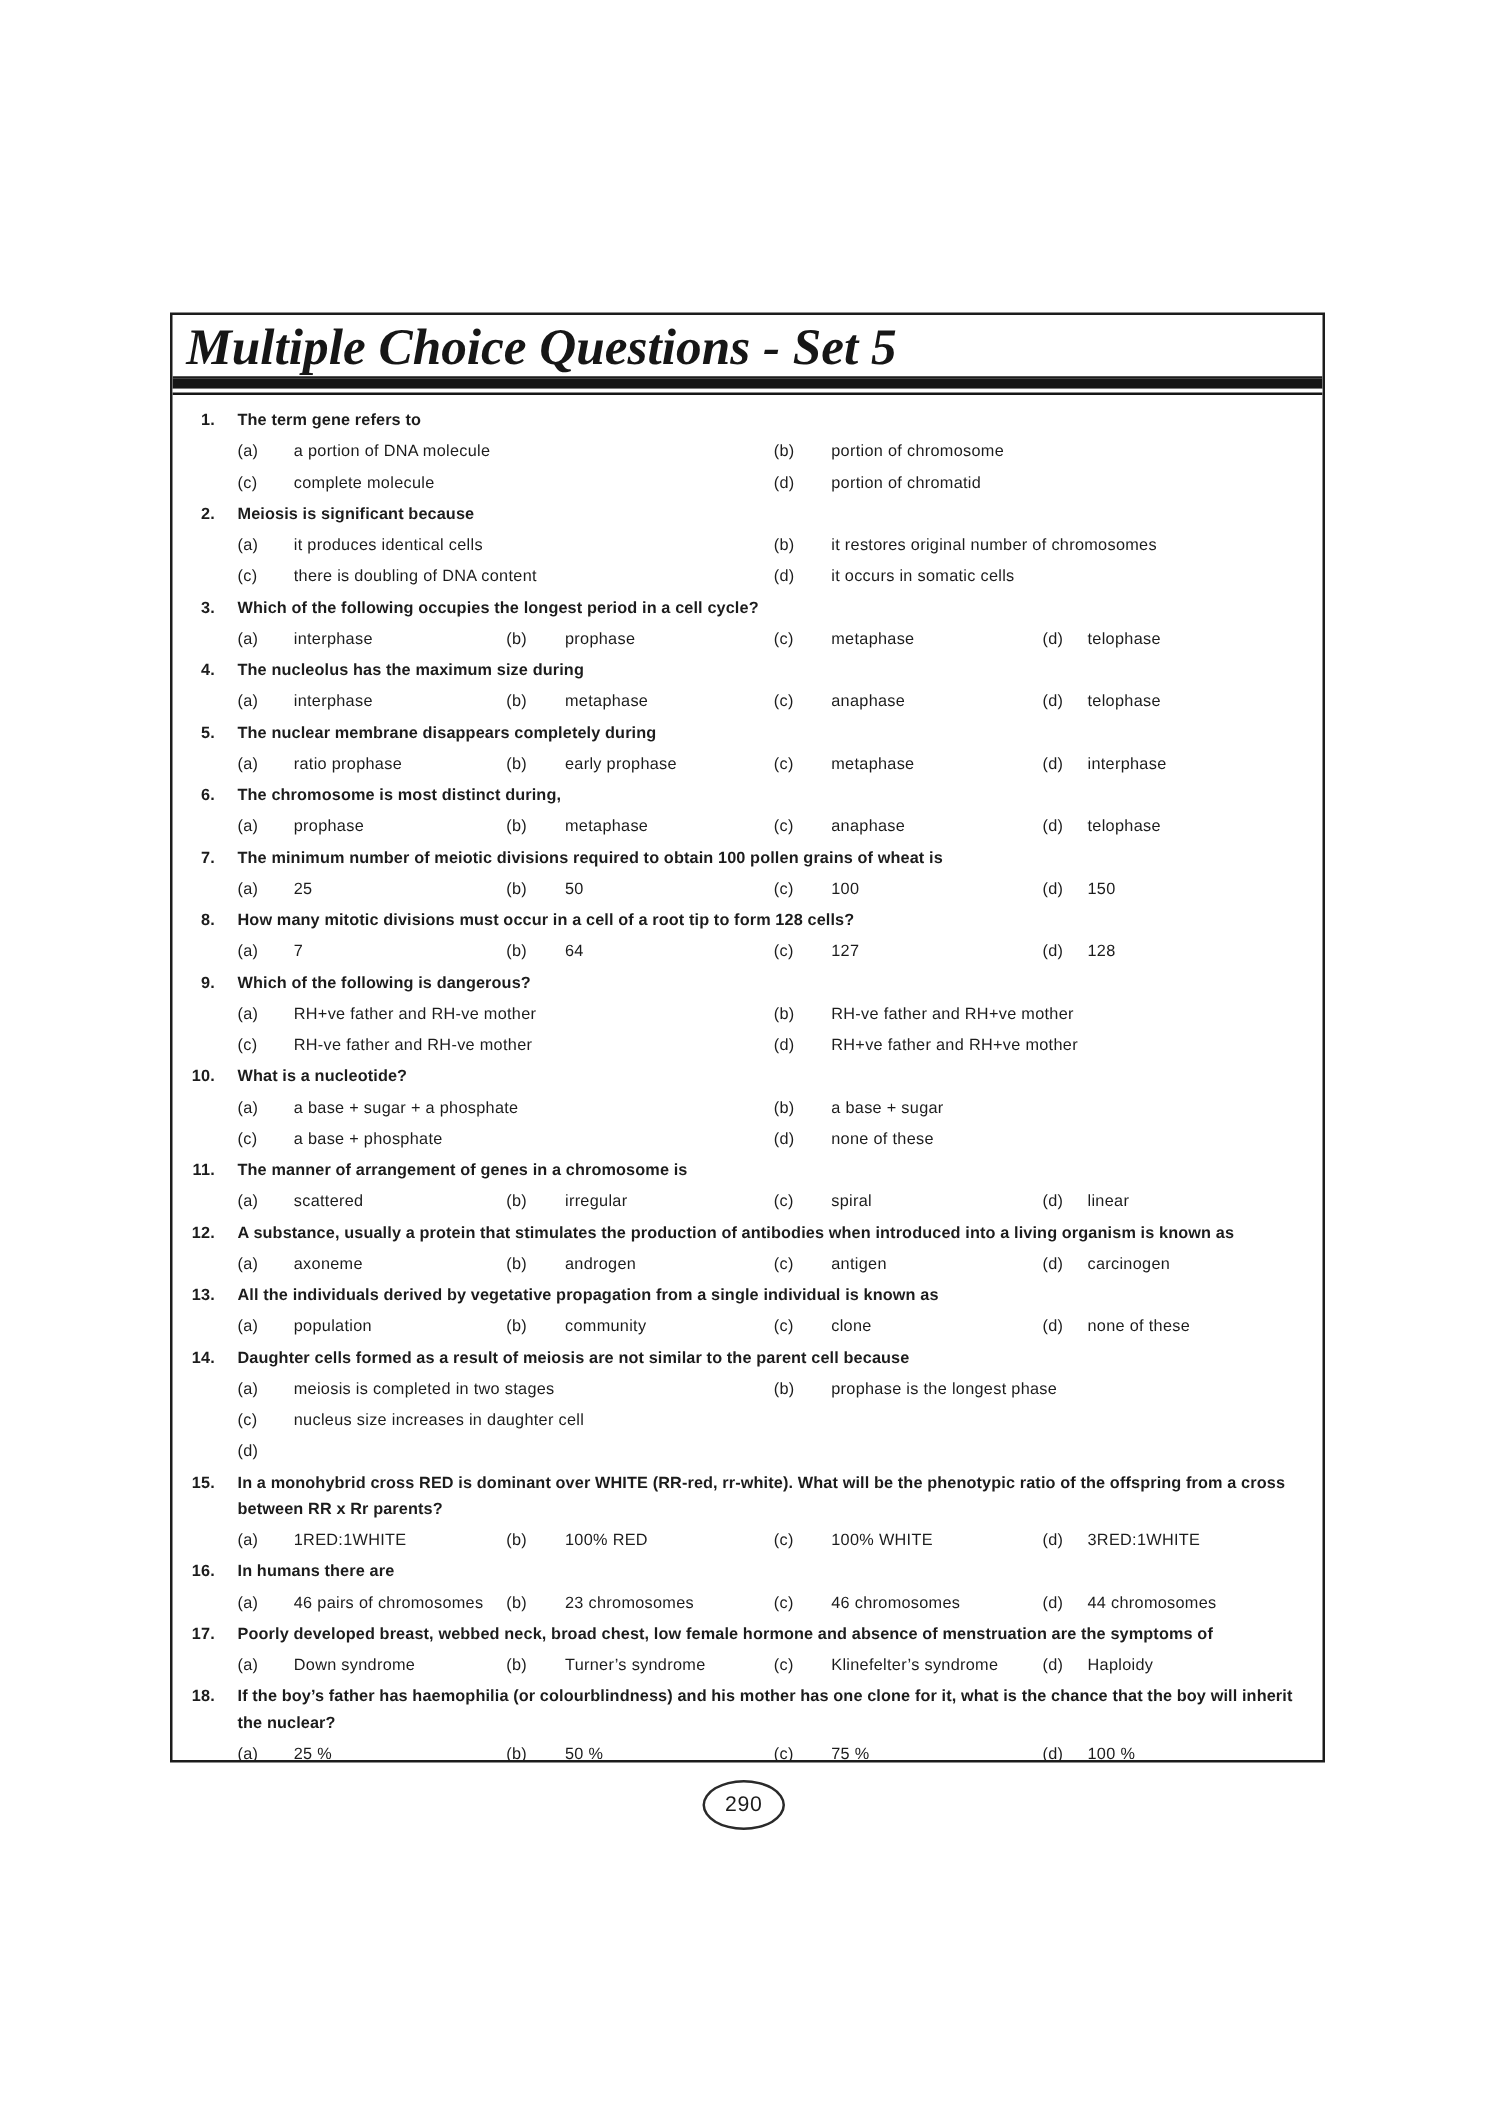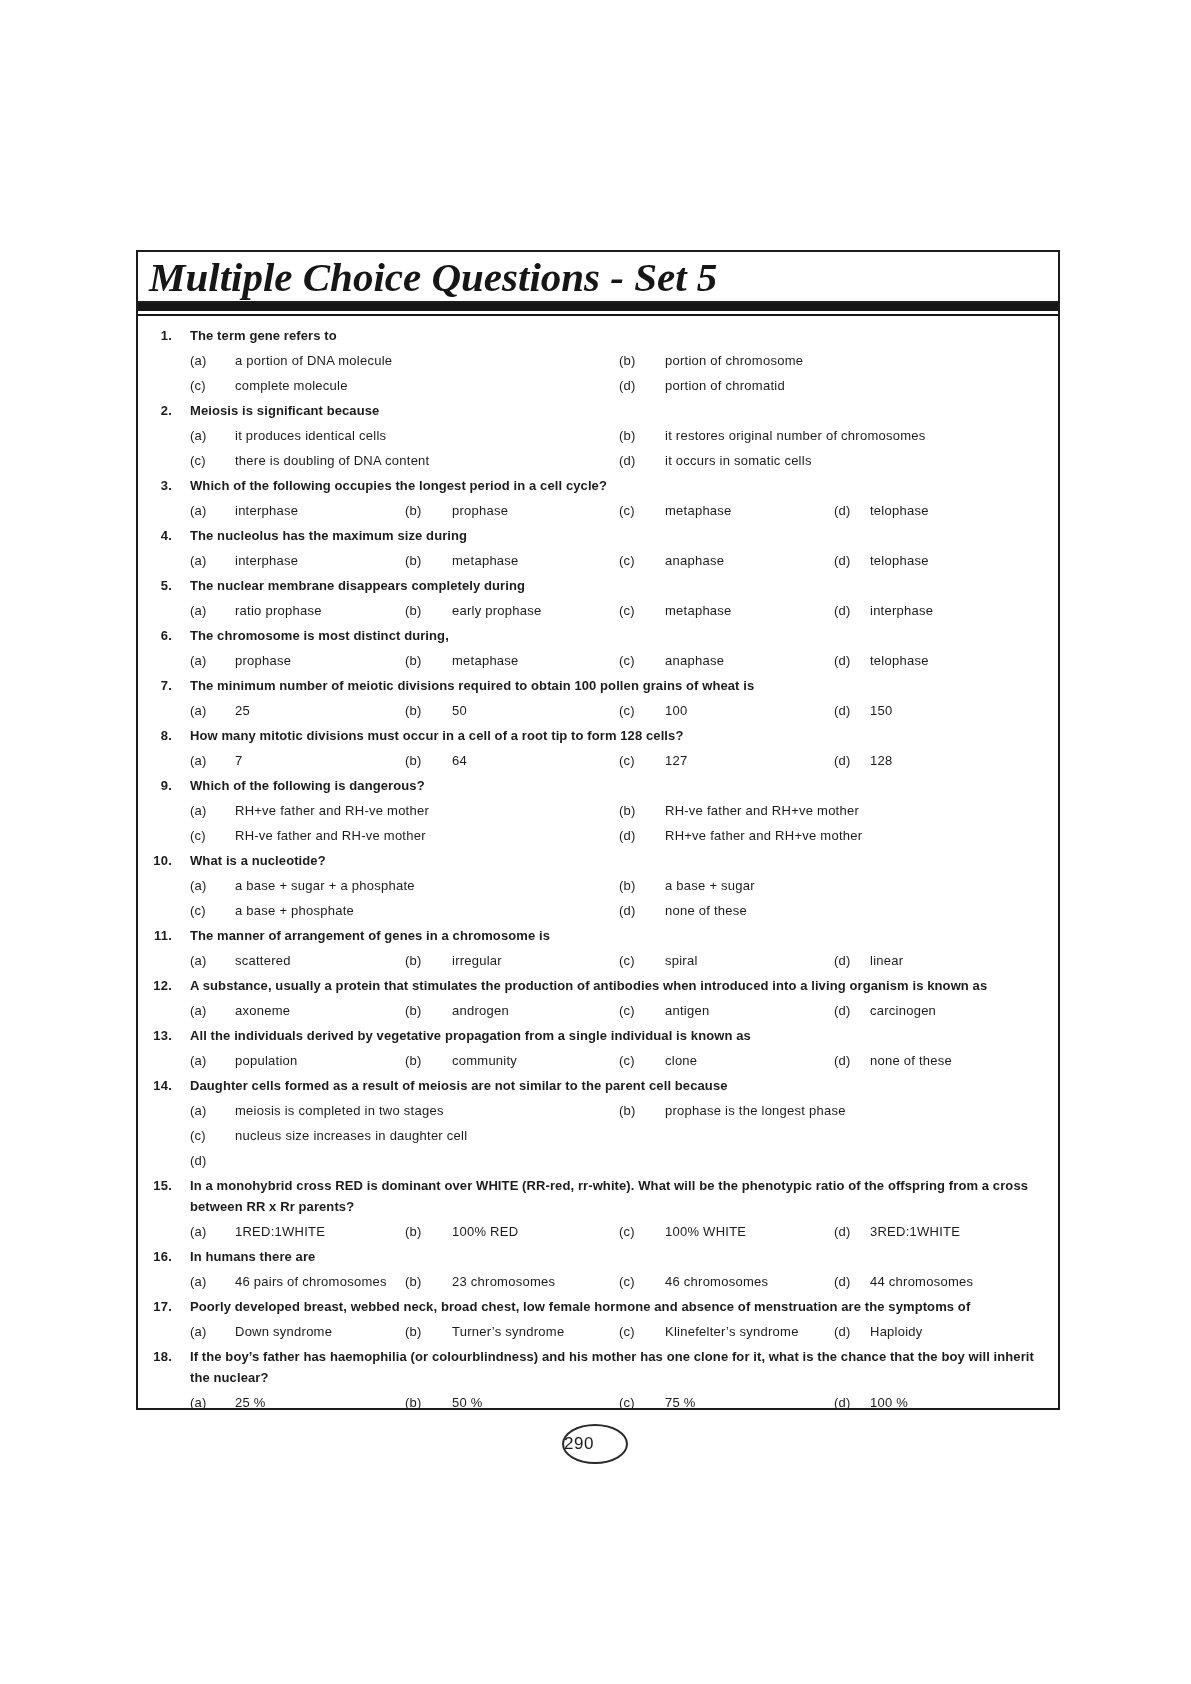--- a/index.html
+++ b/index.html
@@ -36,21 +36,21 @@
     letter-spacing:0.1px;transform-origin:left center;
   }
   .opt-label,.opt-text{position:absolute;white-space:nowrap;letter-spacing:0.25px;}
   .l0{left:52px;}  .t0{left:97px;}
   .l1{left:267px;} .t1{left:314px;}
   .l2{left:481px;} .t2{left:527px;}
   .l3{left:696px;} .t3{left:732px;}
   .page-badge{
     position:absolute;left:562px;top:1424px;width:66px;height:40px;
     border:2px solid #2a2a2a;border-radius:50%;box-sizing:border-box;
-    display:flex;align-items:center;justify-content:flex-start;
+    display:flex;align-items:center;justify-content:center;
     font-size:17px;letter-spacing:0.5px;color:#1c1c1c;background:#fff;
   }
 </style>
 </head>
 <body>
 
 <div class="sheet">
 
   <div class="main-box">
     <div class="title-box">

